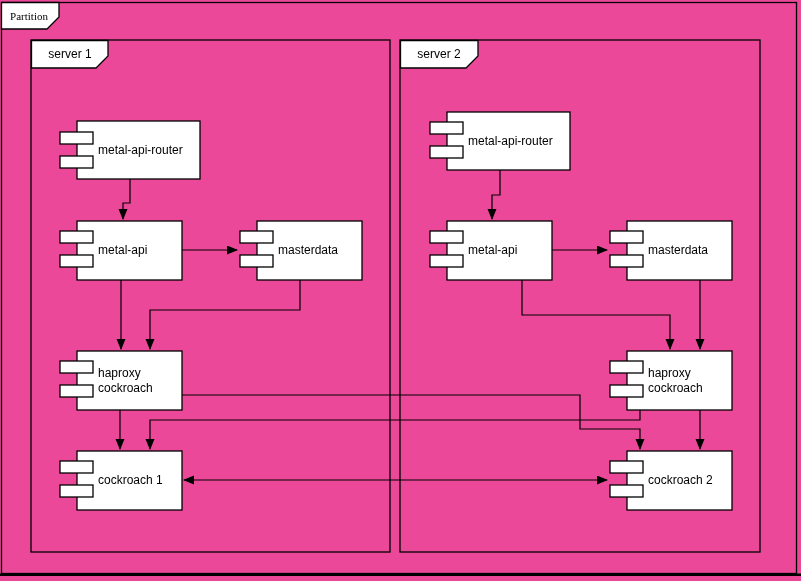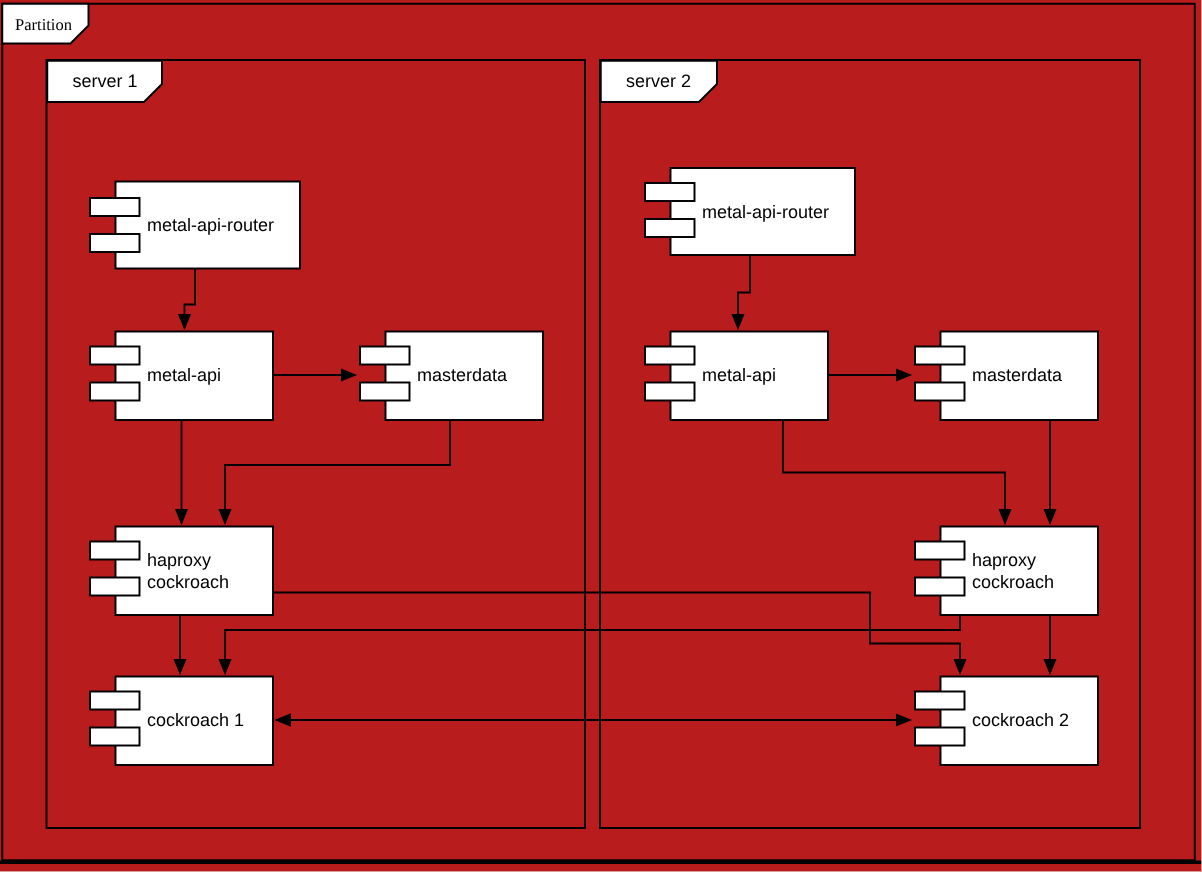--- a/index.html
+++ b/index.html
@@ -1,16 +1,16 @@
 <!DOCTYPE html>
 <html><head>
 <meta charset="utf-8">
 <style>
   html,body{margin:0;padding:0;background:#ffffff;}
-  #canvas{position:relative;width:801px;height:581px;background:#b91c1c;overflow:hidden;
+  #canvas{position:relative;width:801px;height:581px;background:#ec4899;overflow:hidden;
           font-family:"Liberation Sans",sans-serif;}
   svg{position:absolute;left:0;top:0;}
   .comp{fill:#ffffff;stroke:#000000;stroke-width:1.3;}
   .port{fill:#ffffff;stroke:#000000;stroke-width:1.3;}
   .server{fill:none;stroke:#000000;stroke-width:1.3;}
   .frame{fill:none;stroke:#000000;stroke-width:1.3;}
   .tab{fill:#ffffff;stroke:#000000;stroke-width:1.3;}
   .edge{fill:none;stroke:#000000;stroke-width:1.2;}
   .thick{stroke:#000000;stroke-width:2.4;}
   text{fill:#000000;font-family:"Liberation Sans",sans-serif;font-size:12px;}

